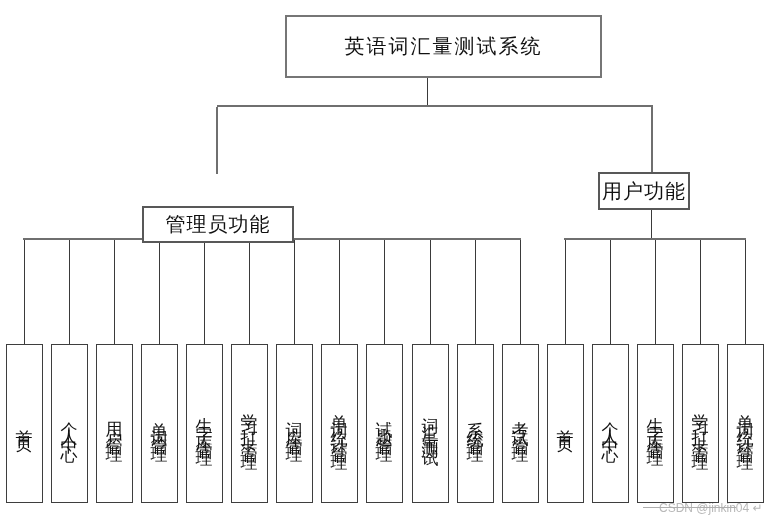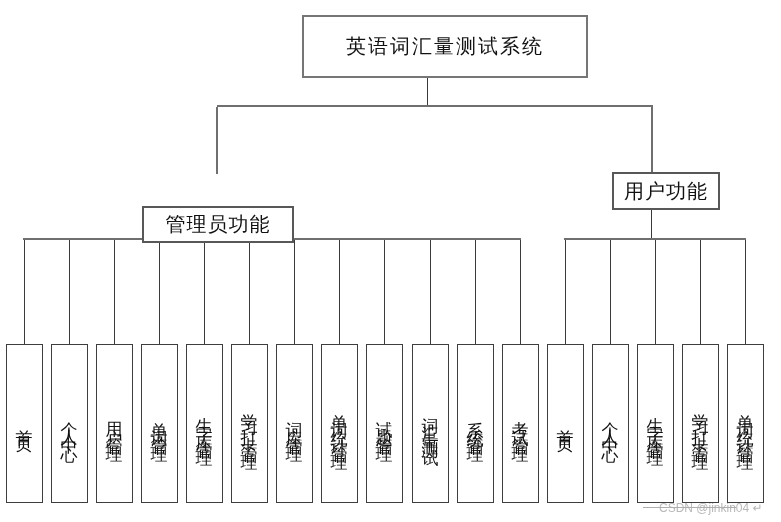--- a/index.html
+++ b/index.html
@@ -25,33 +25,33 @@
     position:absolute;left:659px;top:501px;z-index:5;white-space:nowrap;
     font-family:"Liberation Sans",sans-serif;font-size:12px;color:#b9b9b9;
   }
   .wm-strike{position:absolute;left:643px;top:507px;width:93px;height:1px;background:#aeaeae;z-index:6;}
 </style>
 </head>
 <body>
 
 <div class="canvas">
 
-  <div class="box root-box" style="left:302px;top:15px;width:286px;height:63px;">
+  <div class="box root-box" style="left:285px;top:15px;width:317px;height:63px;">
     <span>英语词汇量测试系统</span>
   </div>
 
   <div class="line line-thin" style="left:427px;top:78px;width:1px;height:29px;"></div>
   <div class="line" style="left:217px;top:105px;width:436px;height:2px;"></div>
   <div class="line" style="left:216px;top:107px;width:2px;height:67px;"></div>
   <div class="line" style="left:651px;top:107px;width:2px;height:65px;"></div>
 
   <div class="box mid-box" style="left:142px;top:174px;width:152px;height:37px;margin-top:32px;">
     <span>管理员功能</span>
   </div>
-  <div class="box mid-box" style="left:598px;top:172px;width:108px;height:38px;margin-left:14px;">
+  <div class="box mid-box" style="left:598px;top:172px;width:92px;height:38px;">
     <span>用户功能</span>
   </div>
 
   <div class="line line-thin" style="left:216.5px;top:211px;width:1px;height:28px;"></div>
   <div class="line line-thin" style="left:650.5px;top:210px;width:1px;height:29px;"></div>
   <div class="line" style="left:23px;top:238px;width:498px;height:2px;"></div>
   <div class="line" style="left:564px;top:238px;width:182px;height:2px;"></div>
 
   <div class="line line-thin" style="left:23.5px;top:240px;width:1px;height:104px;"></div>
   <div class="line line-thin" style="left:68.5px;top:240px;width:1px;height:104px;"></div>

